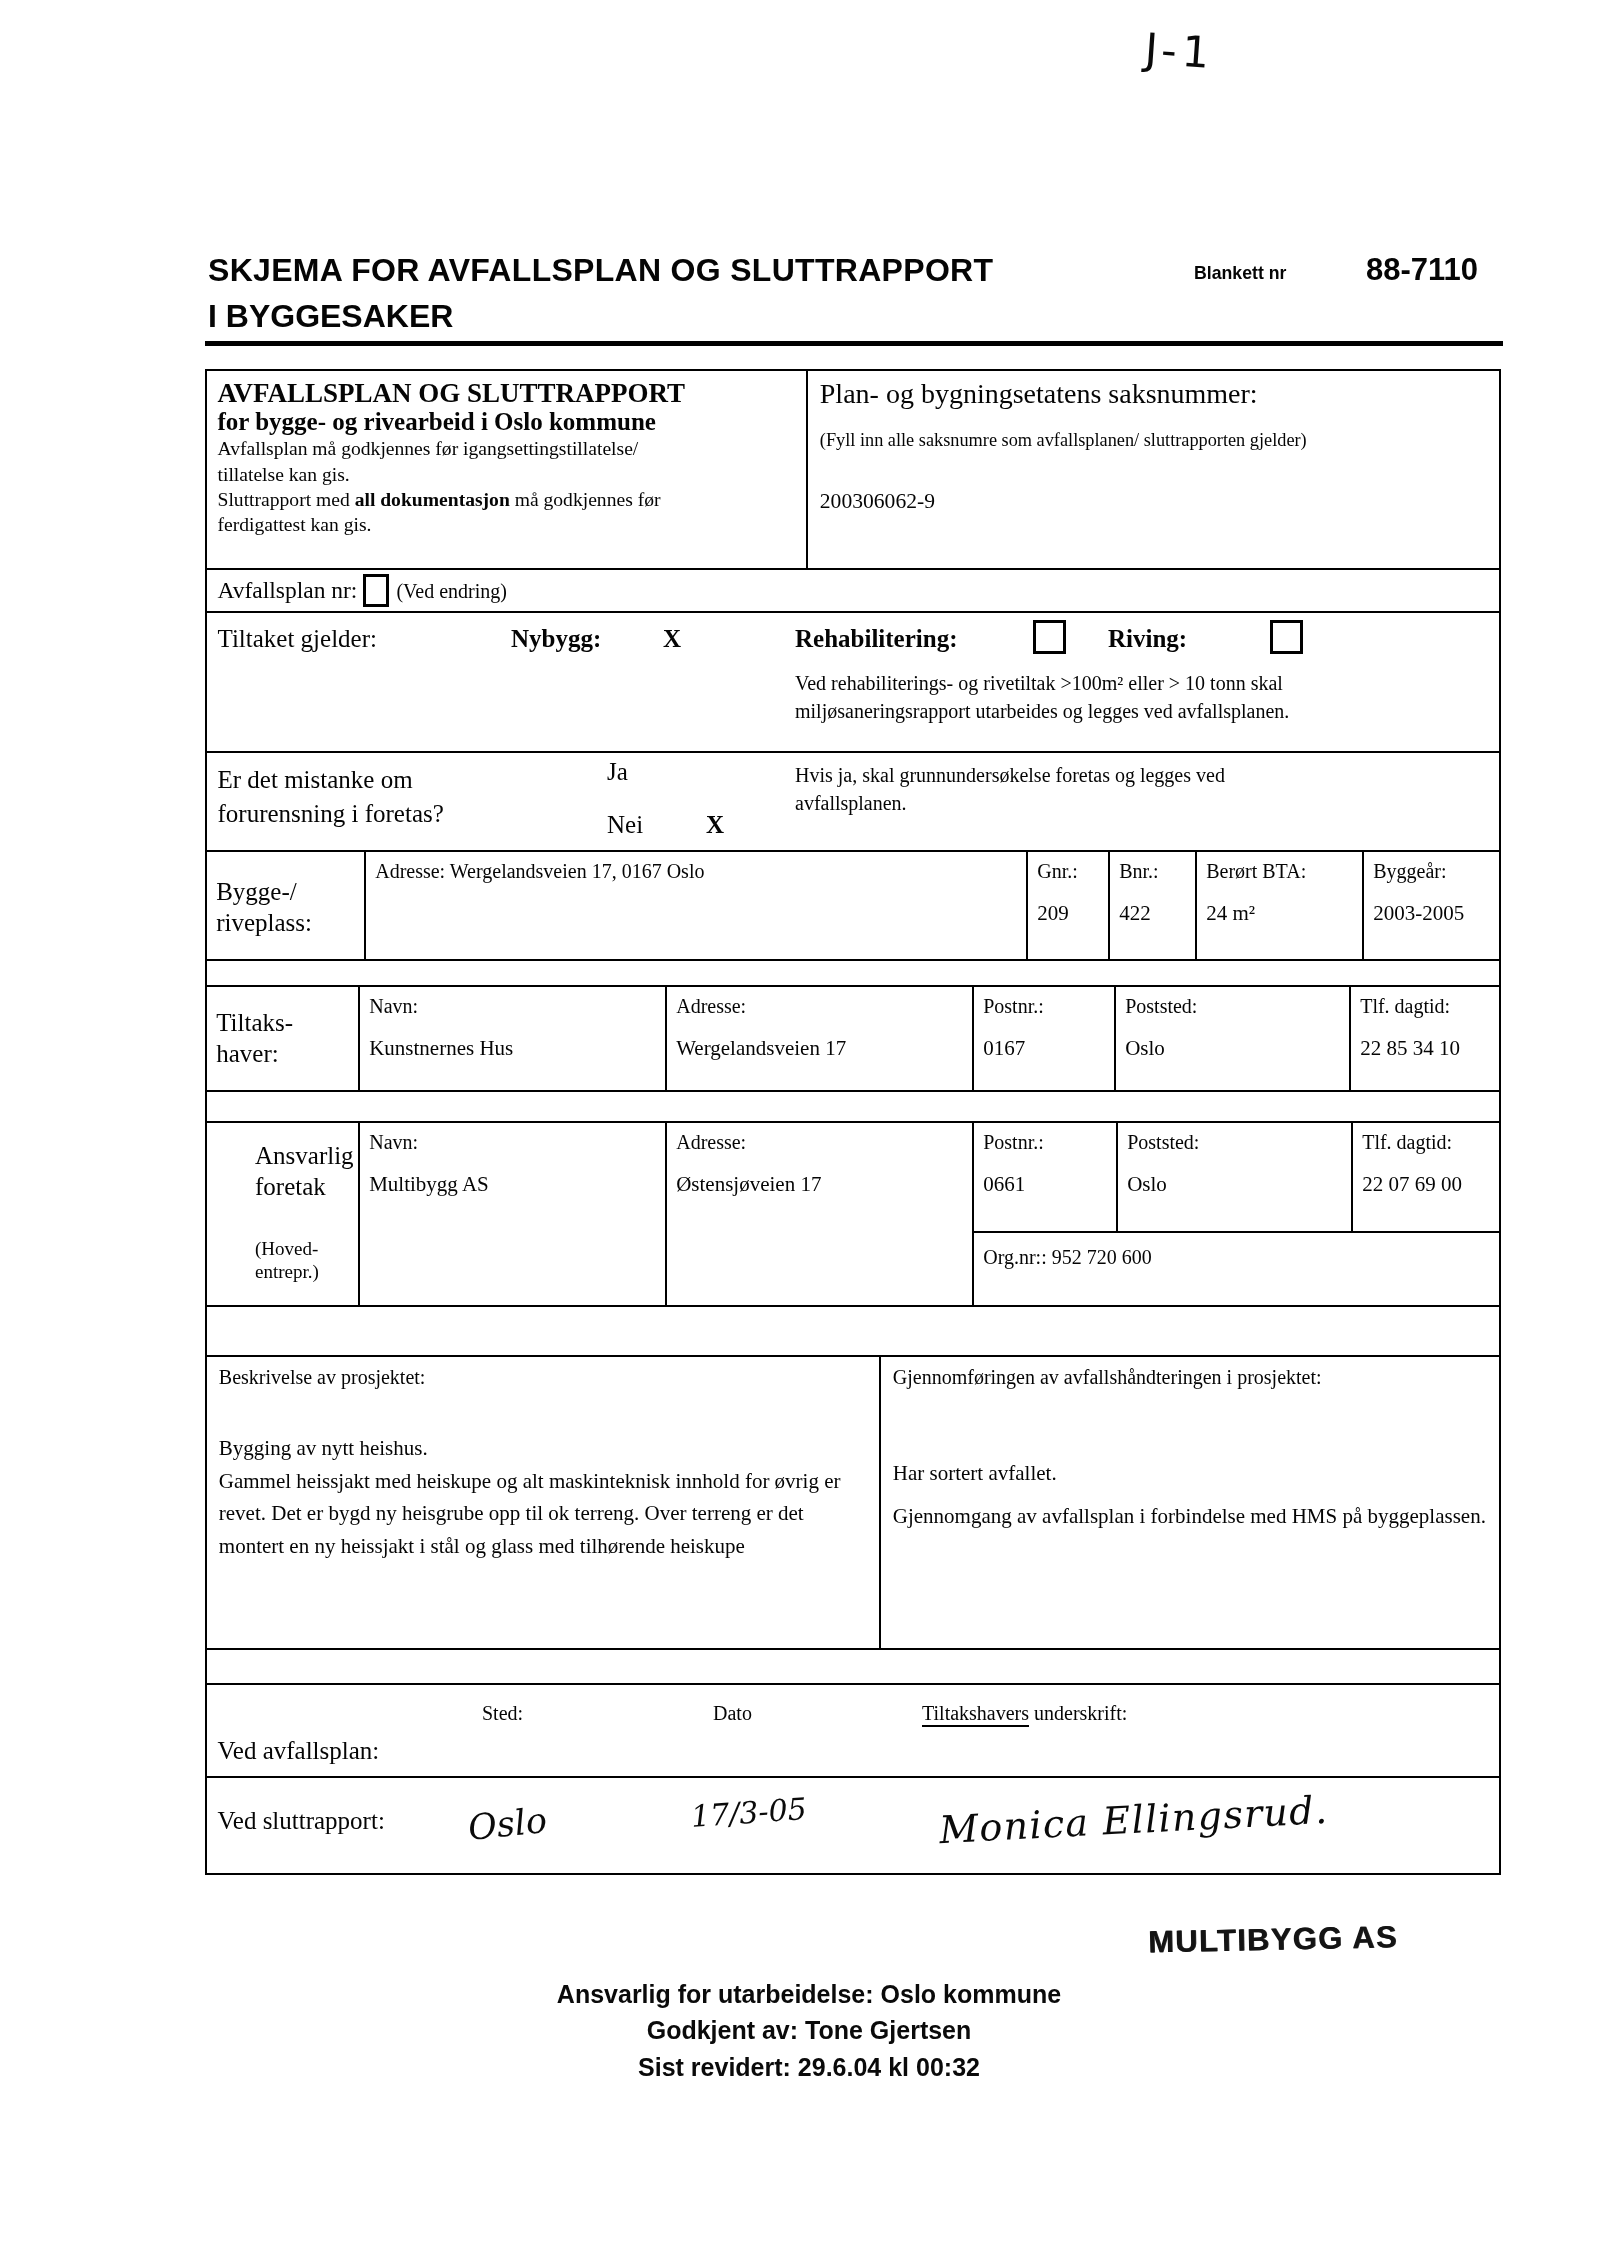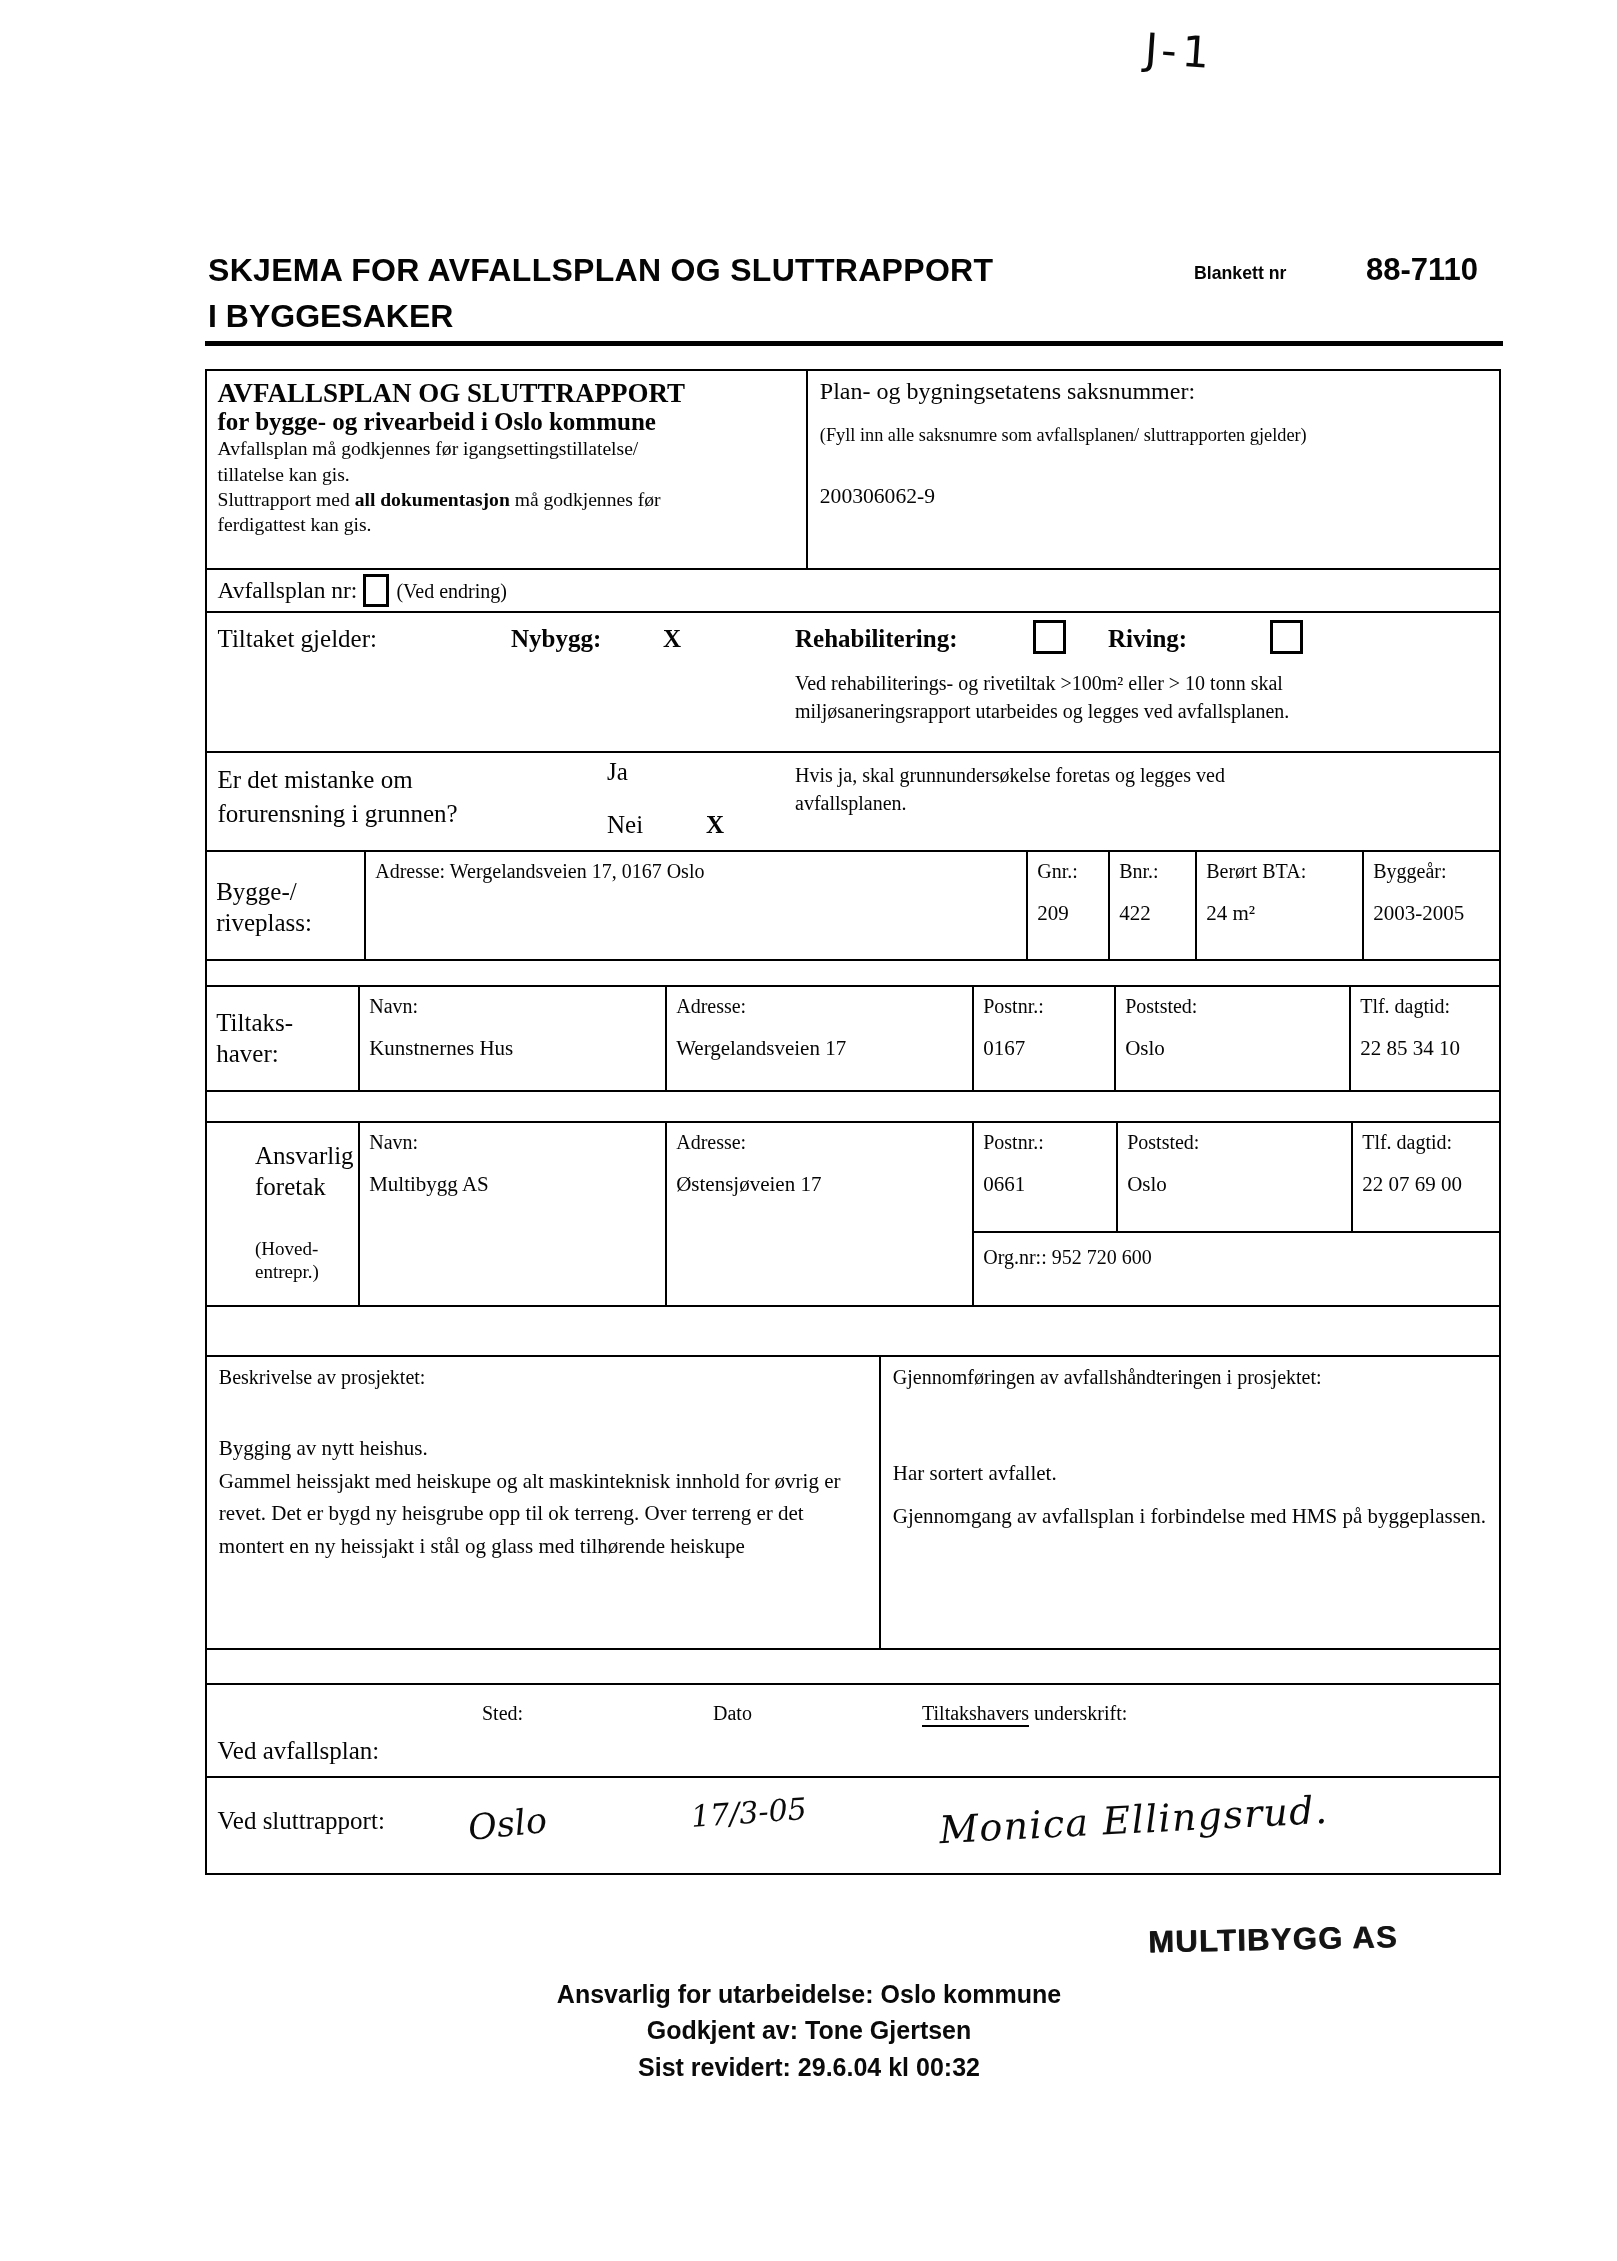--- a/index.html
+++ b/index.html
@@ -55,21 +55,21 @@
   .cell { border-left: 2.6px solid #000; }
   .cell.nb { border-left: none; }
 
   
   .r1 { height: 197px; }
   .r1-left { width: 599px; padding: 6.5px 10.5px; }
   .r1-right { flex: 1; padding: 6.5px 11.8px; }
   .h1 { font-size: 27px; font-weight: bold; line-height: 1.12; }
   .h2 { font-size: 25px; font-weight: bold; line-height: 1.15; }
   .smalline { font-size: 19.6px; line-height: 1.28; }
-  .rhead { font-size: 24px; line-height: 1.15; }
+  .rhead { font-size: 28px; line-height: 1.15; }
   .rhint { font-size: 18.3px; line-height: 1.2; margin-top: 20px; }
   .rcase { font-size: 21.6px; margin-top: 37px; }
 
   
   .r2 { height: 43px; padding: 3.9px 10.5px; font-size: 23.5px; }
   .cbox-small {
     display: inline-block; width: 26px; height: 33px;
     border: 3.3px solid #000; vertical-align: -9.2px; margin: 0 7.8px 0 5.2px;
   }
   .vedendring { font-size: 20px; }
@@ -190,21 +190,21 @@
       <span class="abs lab38 bold" style="left:901px; top:11.8px;">Riving:</span>
       <span class="cbox" style="left:1063px; top:6.5px;"></span>
       <div class="abs notetext" style="left:588px; top:56px; width:693px;">
         <div>Ved rehabiliterings- og rivetiltak &gt;100m² eller &gt; 10 tonn skal</div>
         <div>miljøsaneringsrapport utarbeides og legges ved avfallsplanen.</div>
       </div>
     </div>
 
     <div class="row r4">
       <span class="abs lab38" style="left:10.5px; top:13px;">Er det mistanke om</span>
-      <span class="abs lab38" style="left:10.5px; top:47px;">forurensning i grunnen?</span>
+      <span class="abs lab38" style="left:10.5px; top:47px;">forurensning i foretas?</span>
       <span class="abs lab38" style="left:400px; top:5.2px;">Ja</span>
       <span class="abs lab38" style="left:400px; top:58px;">Nei</span>
       <span class="abs lab38 bold" style="left:499px; top:58px;">X</span>
       <div class="abs notetext" style="left:588px; top:7.8px; width:667px;">
         <div>Hvis ja, skal grunnundersøkelse foretas og legges ved</div>
         <div>avfallsplanen.</div>
       </div>
     </div>
 
     <div class="row r5">

